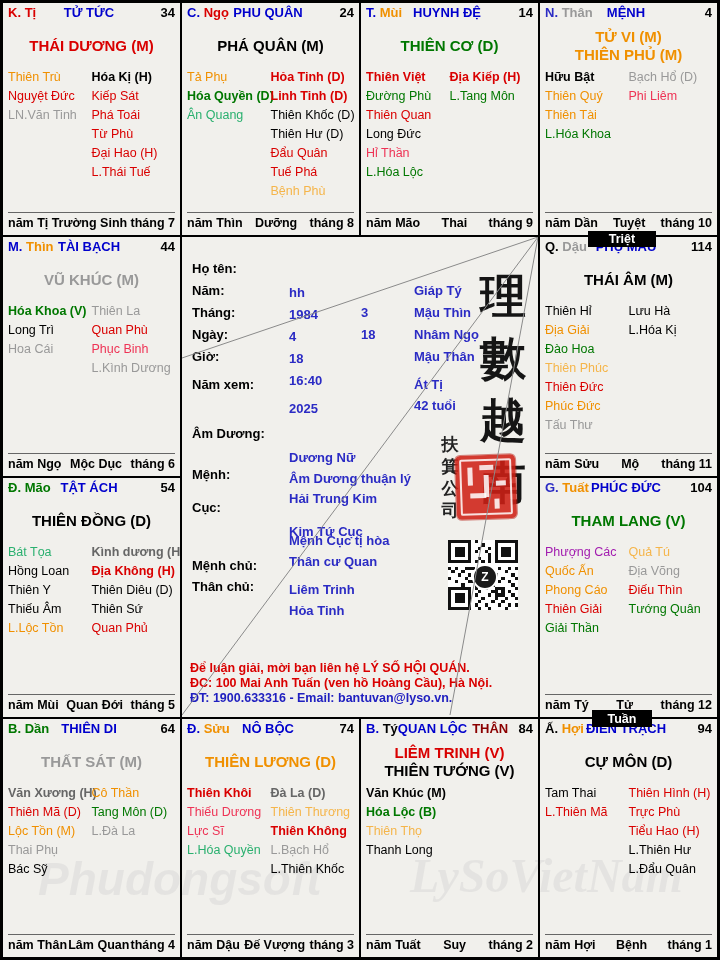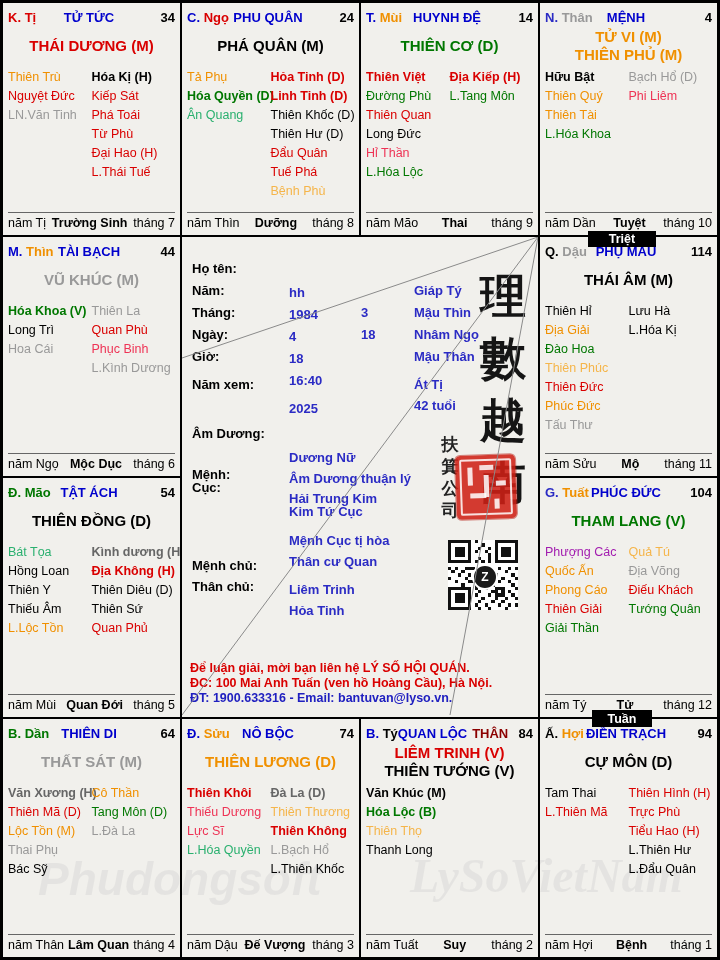--- a/index.html
+++ b/index.html
@@ -2,34 +2,34 @@
 <html><head>
 <meta charset="utf-8">
 <style>
   html,body{margin:0;padding:0;background:#888;}
   .page{position:relative;width:720px;height:960px;margin:0 auto;background:#000;
         font-family:"Liberation Sans","DejaVu Sans",sans-serif;overflow:hidden;}
   .grid{position:absolute;inset:0;display:grid;padding:3px;gap:2px;background:#000;
         grid-template-columns:repeat(4,1fr);grid-template-rows:232px 239px 239px auto;}
   .cell{background:#f1f0ec;display:flex;flex-direction:column;padding:2px 5px;overflow:hidden;}
   .center{grid-area:2/2/span 2/span 2;background:#f1f0ec;position:relative;font-size:13px;font-weight:bold;}
-  .head{display:flex;align-items:flex-end;height:20px;font-weight:bold;font-size:13px;white-space:nowrap;}
+  .head{display:flex;align-items:flex-start;height:20px;font-weight:bold;font-size:13px;white-space:nowrap;}
   .hl{flex:1;}
   .hr{flex:1;text-align:right;color:#000;}
   .pname{color:#0000cc;}
   .extra{margin-left:5px;}
   .mains{height:42px;display:flex;flex-direction:column;justify-content:center;text-align:center;
          font-size:15px;font-weight:bold;line-height:18px;}
   .cols{display:flex;font-size:12.5px;line-height:19px;margin-top:1px;}
   .col{width:50%;display:flex;flex-direction:column;}
   .star{white-space:nowrap;}
   .foot{margin-top:auto;border-top:1px solid #666;display:flex;justify-content:space-between;
         align-items:center;height:20px;font-size:12.5px;color:#000;}
   .foot .fc{font-weight:bold;}
-  .foot .fl,.foot .fr{font-weight:normal;}
+  .foot .fl,.foot .fr{font-weight:bold;}
   
   [data-c="red"]{color:#d90000;} [data-c="crimson"]{color:#ee3355;}
   [data-c="orange"]{color:#f09000;} [data-c="lightorange"]{color:#f5b54a;}
   [data-c="green"]{color:#007700;} [data-c="lightgreen"]{color:#2ab06f;}
   [data-c="blue"]{color:#0000cc;} [data-c="navy"]{color:#2b2bc4;}
   [data-c="gray"]{color:#999999;} [data-c="darkgray"]{color:#666666;}
   [data-c="olive"]{color:#a21caf;} [data-c="black"]{color:#000000;}
   [data-c="darkred"]{color:#8b0000;}
   [data-b="1"]{font-weight:bold;}
   
@@ -332,21 +332,21 @@
             <span class="star" data-c="olive">Phượng Các</span>
               <span class="star" data-c="orange">Quốc Ấn</span>
               <span class="star" data-c="orange">Phong Cáo</span>
               <span class="star" data-c="red">Thiên Giải</span>
               <span class="star" data-c="green">Giải Thần</span>
             </div>
             <div class="col">
 
             <span class="star" data-c="lightorange">Quả Tú</span>
               <span class="star" data-c="gray">Địa Võng</span>
-              <span class="star" data-c="red">Điếu Khách</span>
+              <span class="star" data-c="red">Điếu Thìn</span>
               <span class="star" data-c="green">Tướng Quân</span>
             </div>
           </div>
           <div class="foot">
             <span class="fl">năm Tý</span>
             <b class="fc">Tử</b>
             <span class="fr">tháng 12</span>
           </div>
         </div>
       
@@ -520,21 +520,21 @@
           <span class="cl">Âm Dương:</span>
           <span class="cv1">Dương Nữ</span>
         </div>
       <div class="crow" style="top:210px">
           <span class="cv1">Âm Dương thuận lý</span>
         </div>
       <div class="crow" style="top:230px">
           <span class="cl">Mệnh:</span>
           <span class="cv1">Hải Trung Kim</span>
         </div>
-      <div class="crow" style="top:243px">
+      <div class="crow" style="top:263px">
           <span class="cl">Cục:</span>
           <span class="cv1">Kim Tứ Cục</span>
         </div>
       <div class="crow" style="top:272px">
           <span class="cv1">Mệnh Cục tị hòa</span>
         </div>
       <div class="crow" style="top:293px">
           <span class="cv1">Thân cư Quan</span>
         </div>
       <div class="crow" style="top:321px">

